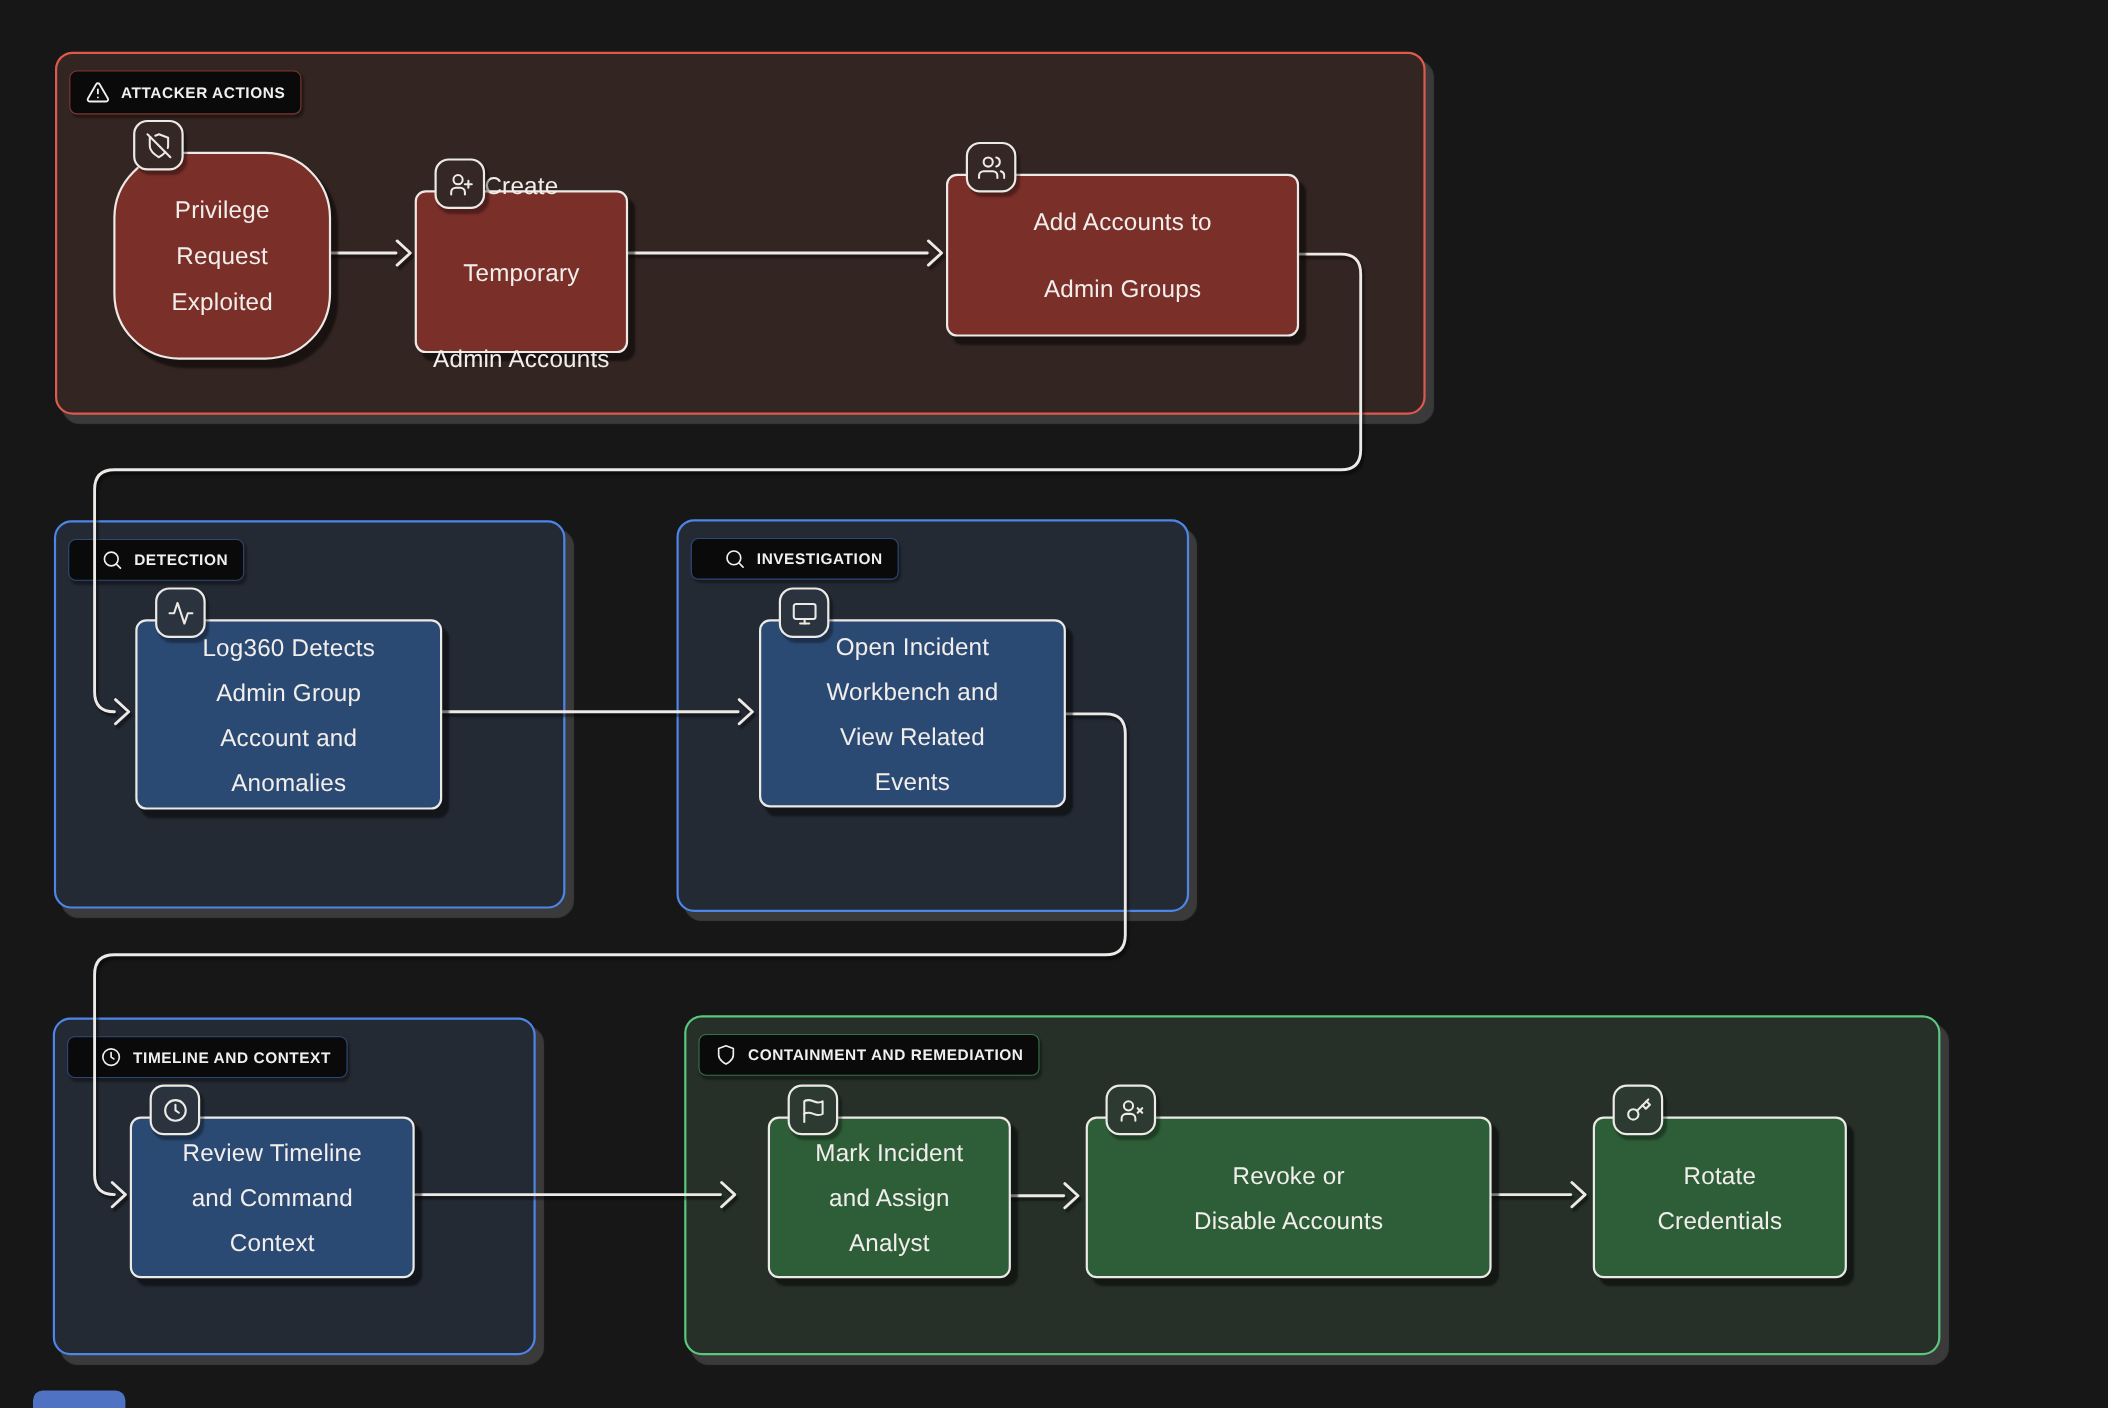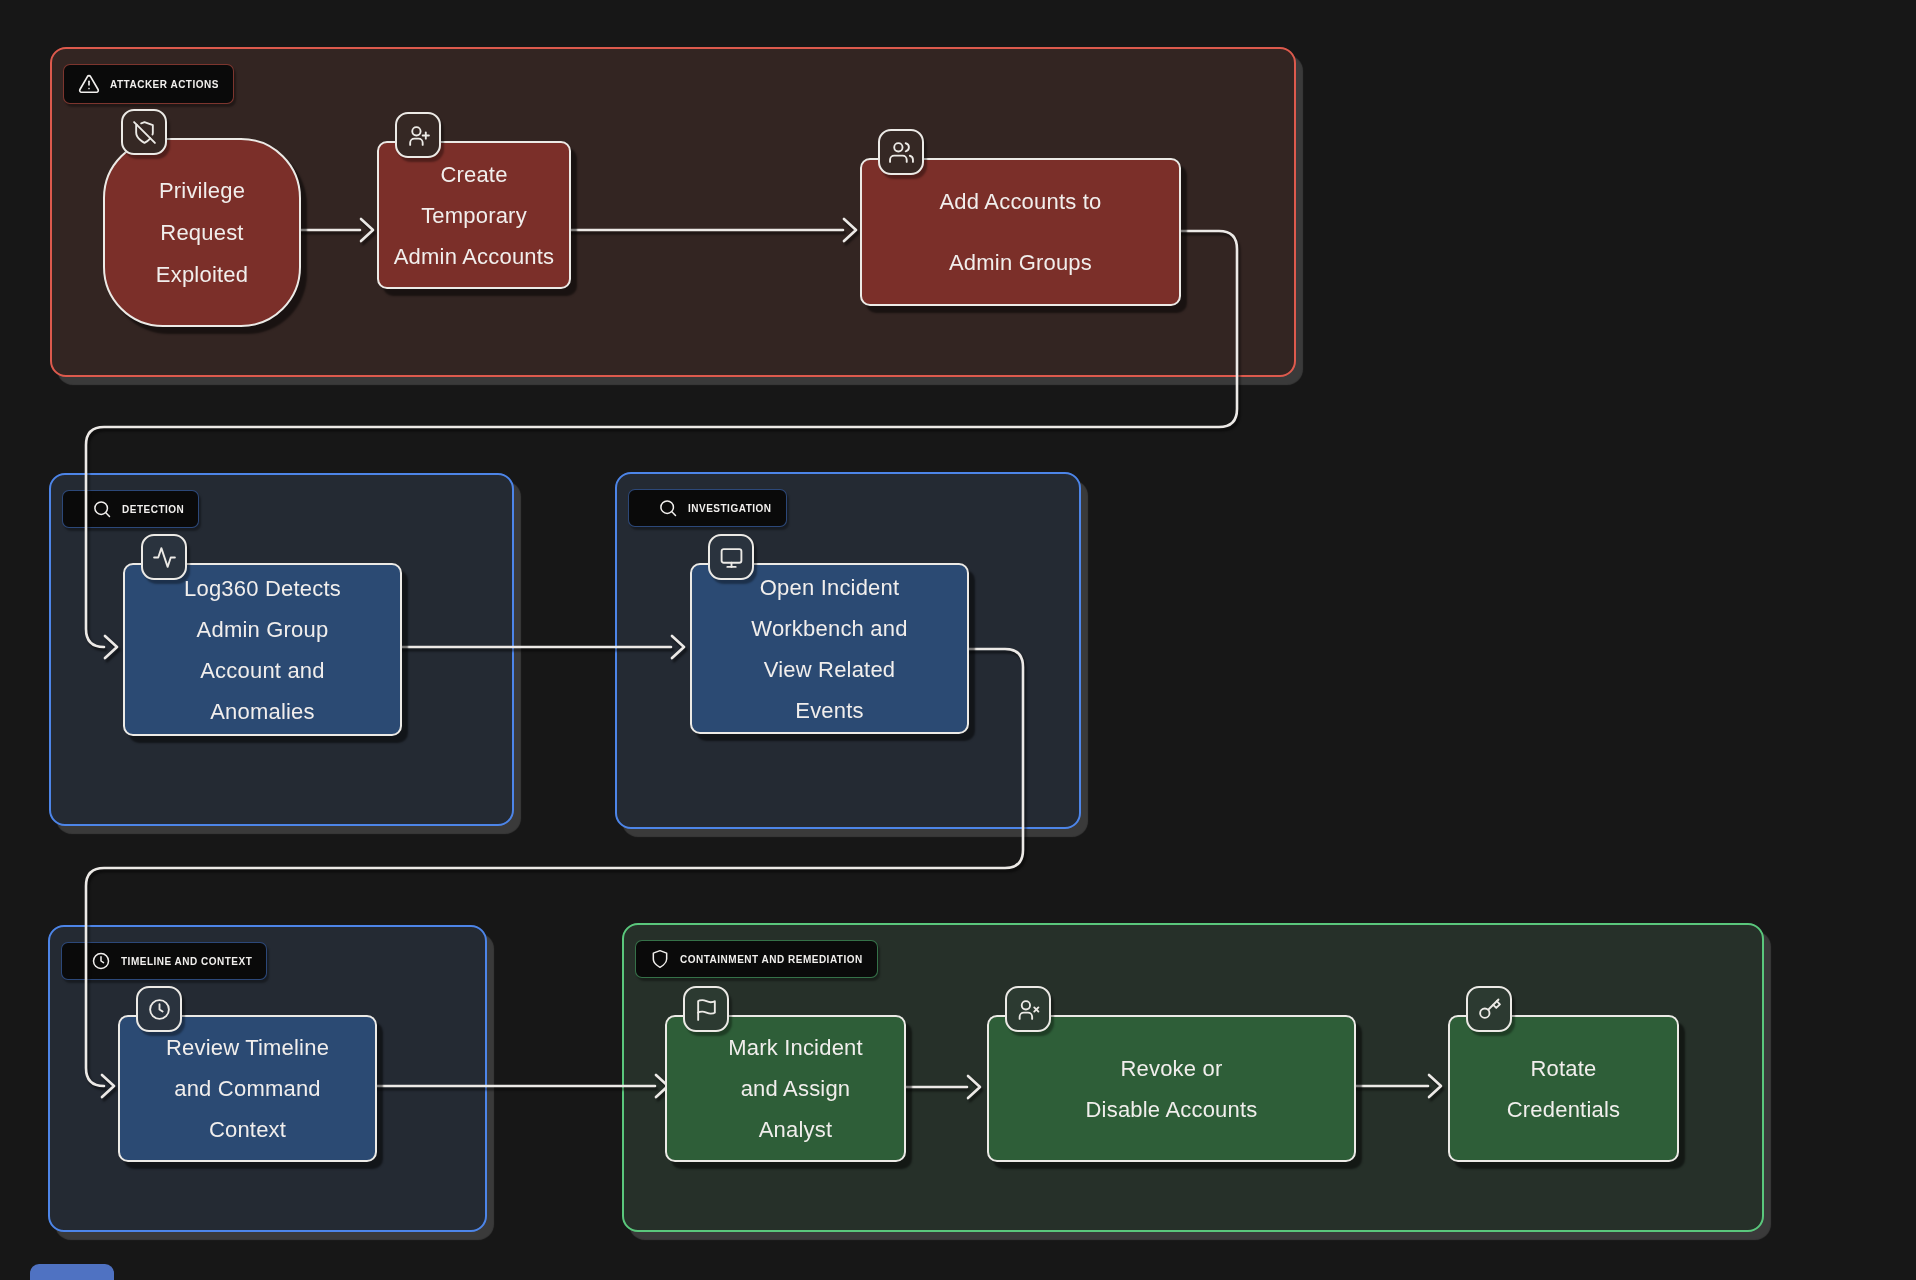--- a/index.html
+++ b/index.html
@@ -11,21 +11,21 @@
            box-shadow:7px 8px 1px rgba(150,150,150,.28);}
   .s-attacker{left:50px;top:47px;width:1242px;height:326px;background:#332522;border-color:#dd5a4d;}
   .s-detection{left:49px;top:473px;width:461px;height:349px;background:#242a33;border-color:#4d85e8;}
   .s-investigation{left:615px;top:472px;width:462px;height:353px;background:#242a33;border-color:#4d85e8;}
   .s-timeline{left:48px;top:925px;width:435px;height:303px;background:#242a33;border-color:#4d85e8;}
   .s-containment{left:622px;top:923px;width:1138px;height:305px;background:#263029;border-color:#5ac77c;}
 
   
   .chip{position:absolute;left:11px;top:15px;display:inline-flex;align-items:center;gap:10px;
         background:#0a0a0a;border:1px solid;border-radius:7px;padding:8px 14px;
-        color:#f2f0ee;font-size:10px;font-weight:bold;letter-spacing:.5px;white-space:nowrap;
+        color:#f2f0ee;font-size:14px;font-weight:bold;letter-spacing:.5px;white-space:nowrap;
         box-shadow:2px 3px 2px rgba(0,0,0,.35);}
   .chip svg{flex:0 0 auto;}
   .red-chip{border-color:rgba(221,90,77,.55);}
   .blue-chip{border-color:rgba(77,133,232,.5);padding-left:29px;}
   .green-chip{border-color:rgba(90,199,124,.55);}
 
   
   #edges{position:absolute;left:0;top:0;width:1916px;height:1280px;pointer-events:none;}
   #edges path{fill:none;stroke:#ece9e6;stroke-width:2.6;stroke-linecap:round;stroke-linejoin:round;
               filter:drop-shadow(2px 3px 1px rgba(0,0,0,.55));}
@@ -35,26 +35,26 @@
         display:flex;flex-direction:column;justify-content:center;
         color:#f1eeec;font-size:22px;line-height:41px;letter-spacing:.2px;text-align:center;
         box-shadow:6px 7px 2px rgba(0,0,0,.5);}
   .node .nl{display:block;}
   .stadium{border-radius:60px;line-height:42px;}
   .red-node{background:#7b2f29;}
   .blue-node{background:#2b4a73;}
   .green-node{background:#2e5e38;}
 
   .n-privilege{left:103px;top:138px;width:194px;height:185px;}
-  .n-create{left:377px;top:141px;width:190px;height:144px;}
+  .n-create{left:377px;top:173px;width:190px;height:144px;gap:38px;}
   .n-add{left:860px;top:158px;width:317px;height:144px;gap:20px;}
   .n-log360{left:123px;top:563px;width:275px;height:169px;line-height:41px;}
   .n-open{left:690px;top:563px;width:275px;height:167px;line-height:41px;}
   .n-review{left:118px;top:1015px;width:255px;height:143px;}
-  .n-mark{left:665px;top:1015px;width:217px;height:143px;padding-left:20px;}
+  .n-mark{left:698px;top:1015px;width:217px;height:143px;}
   .n-revoke{left:987px;top:1015px;width:365px;height:143px;}
   .n-rotate{left:1448px;top:1015px;width:227px;height:143px;}
 
   
   .badge{position:absolute;left:16px;top:-31px;width:46px;height:46px;box-sizing:border-box;
          border:2.5px solid #eceae6;border-radius:13px;display:flex;align-items:center;justify-content:center;
          color:#eceae6;box-shadow:3px 4px 2px rgba(0,0,0,.35);}
   .red-badge{background:#352824;}
   .blue-badge{background:#2a333e;}
   .green-badge{background:#2c3a31;}

